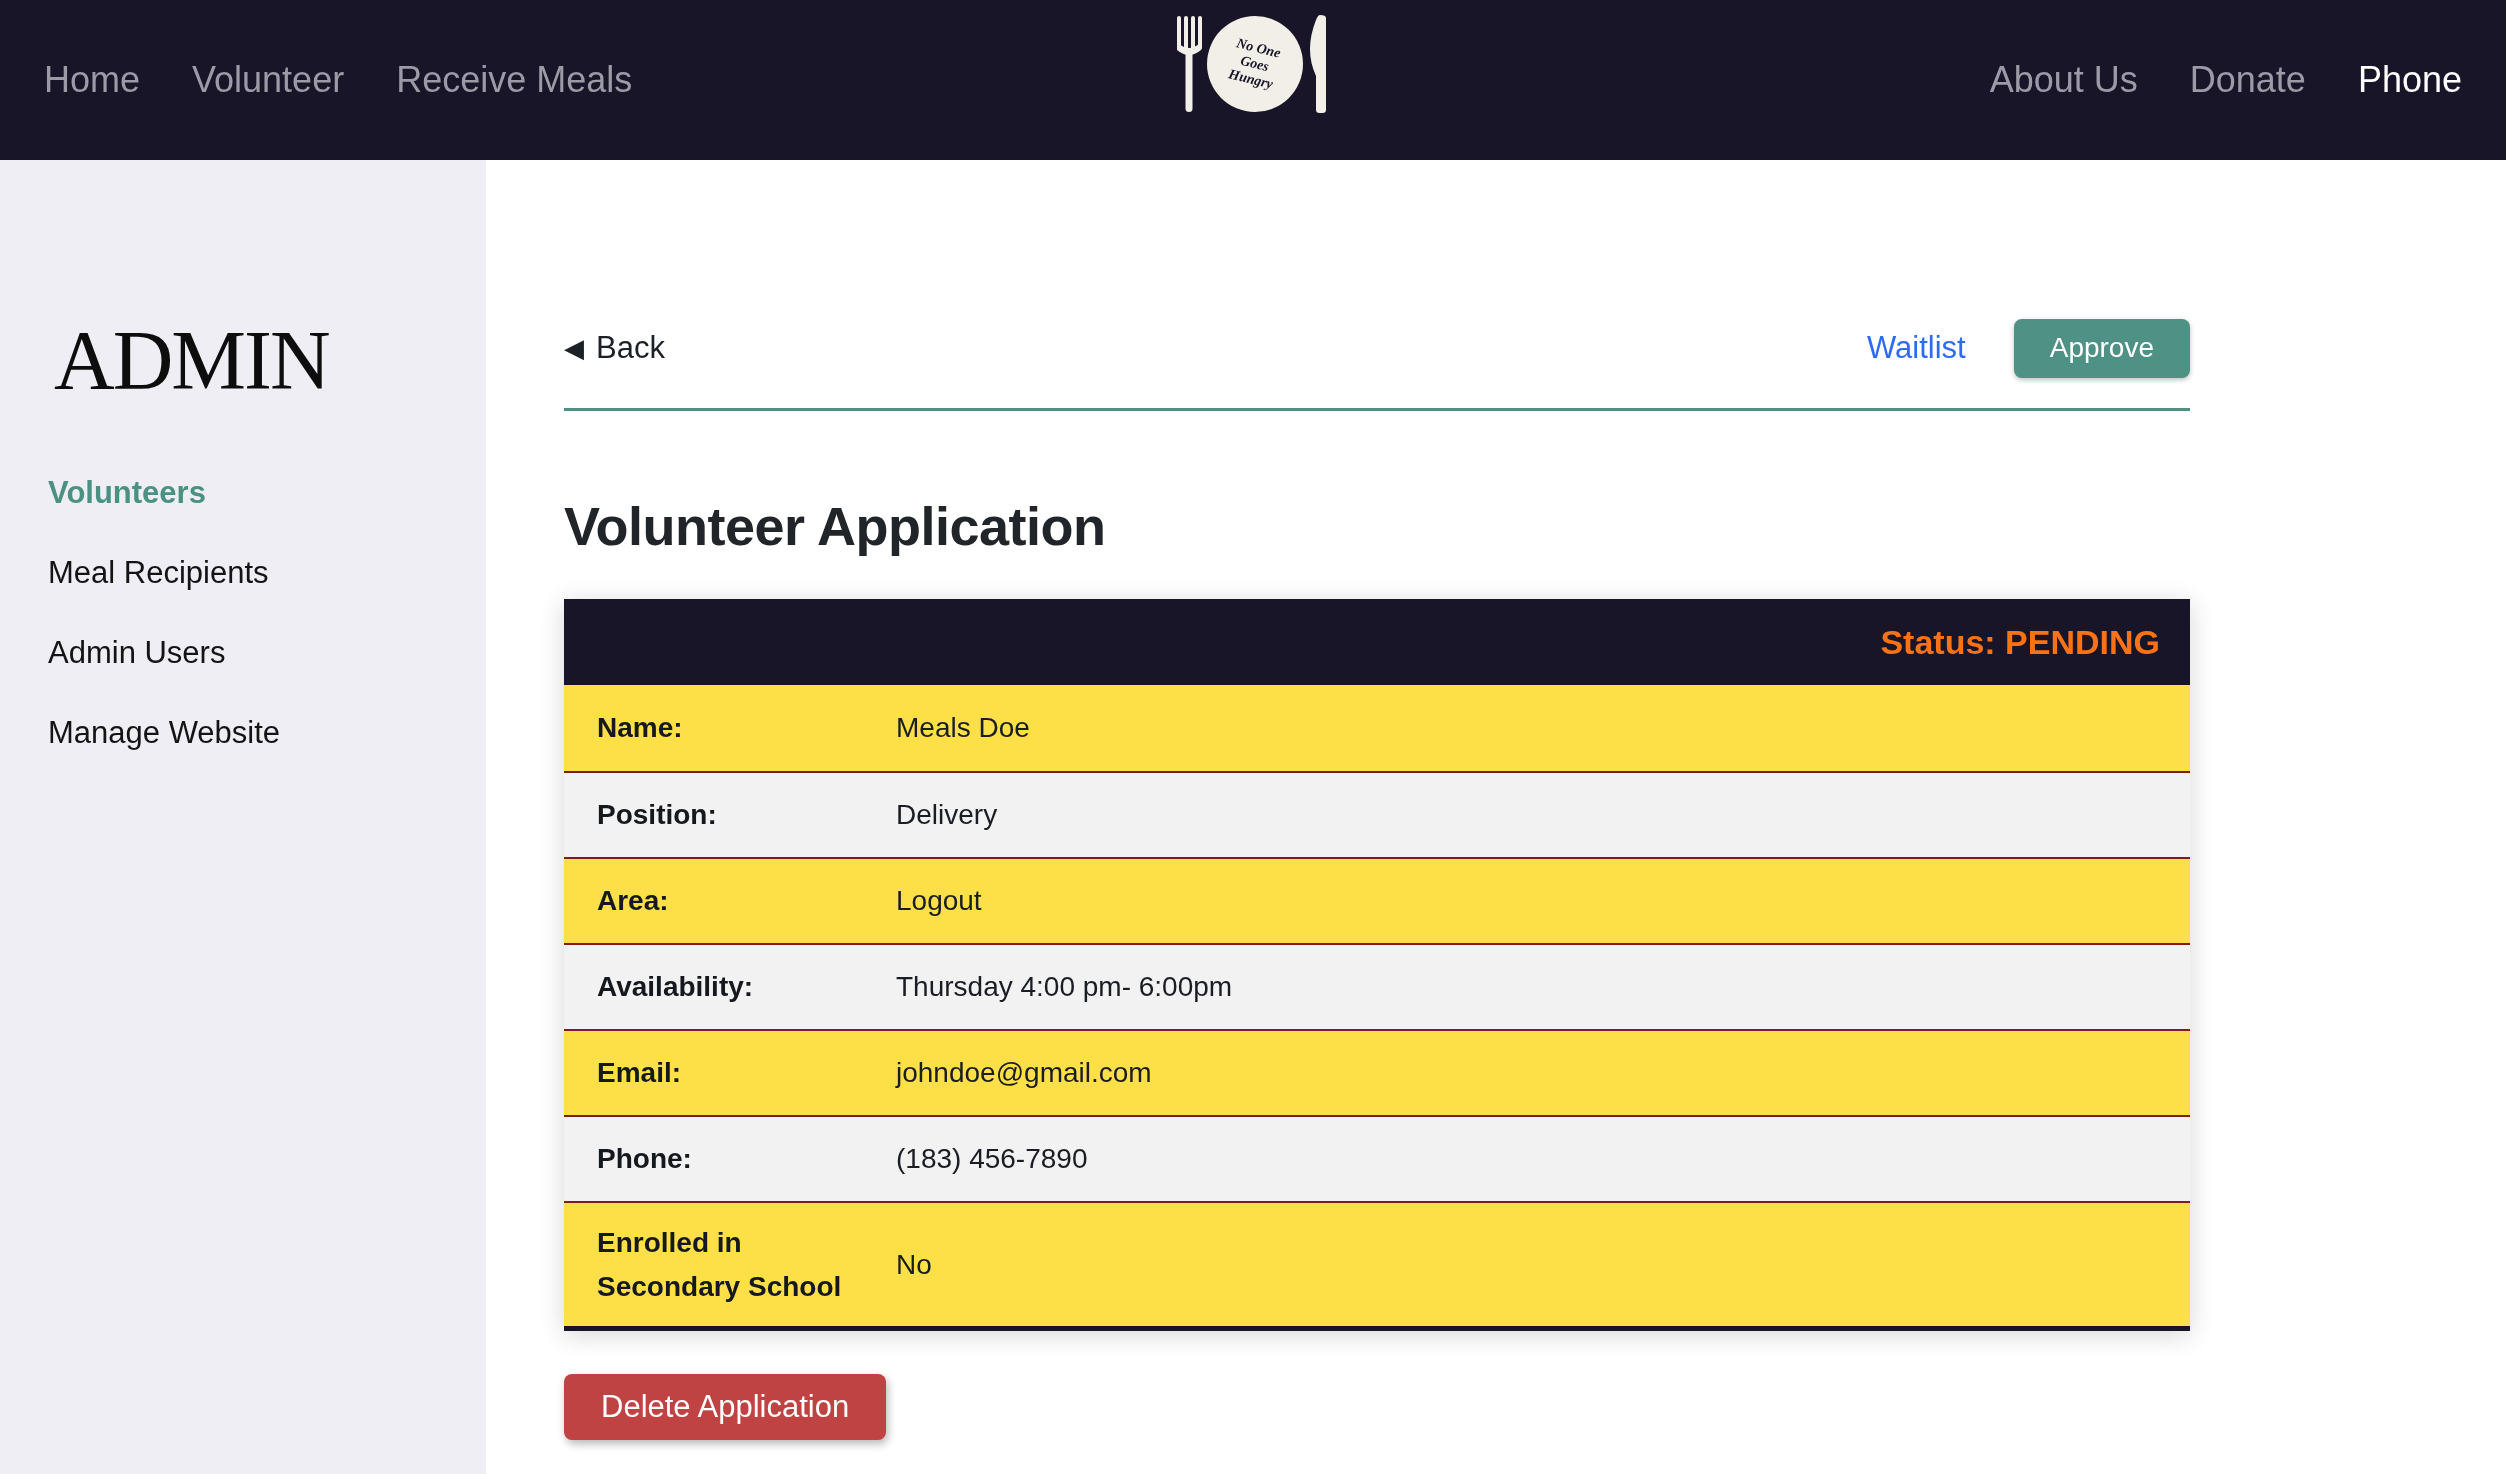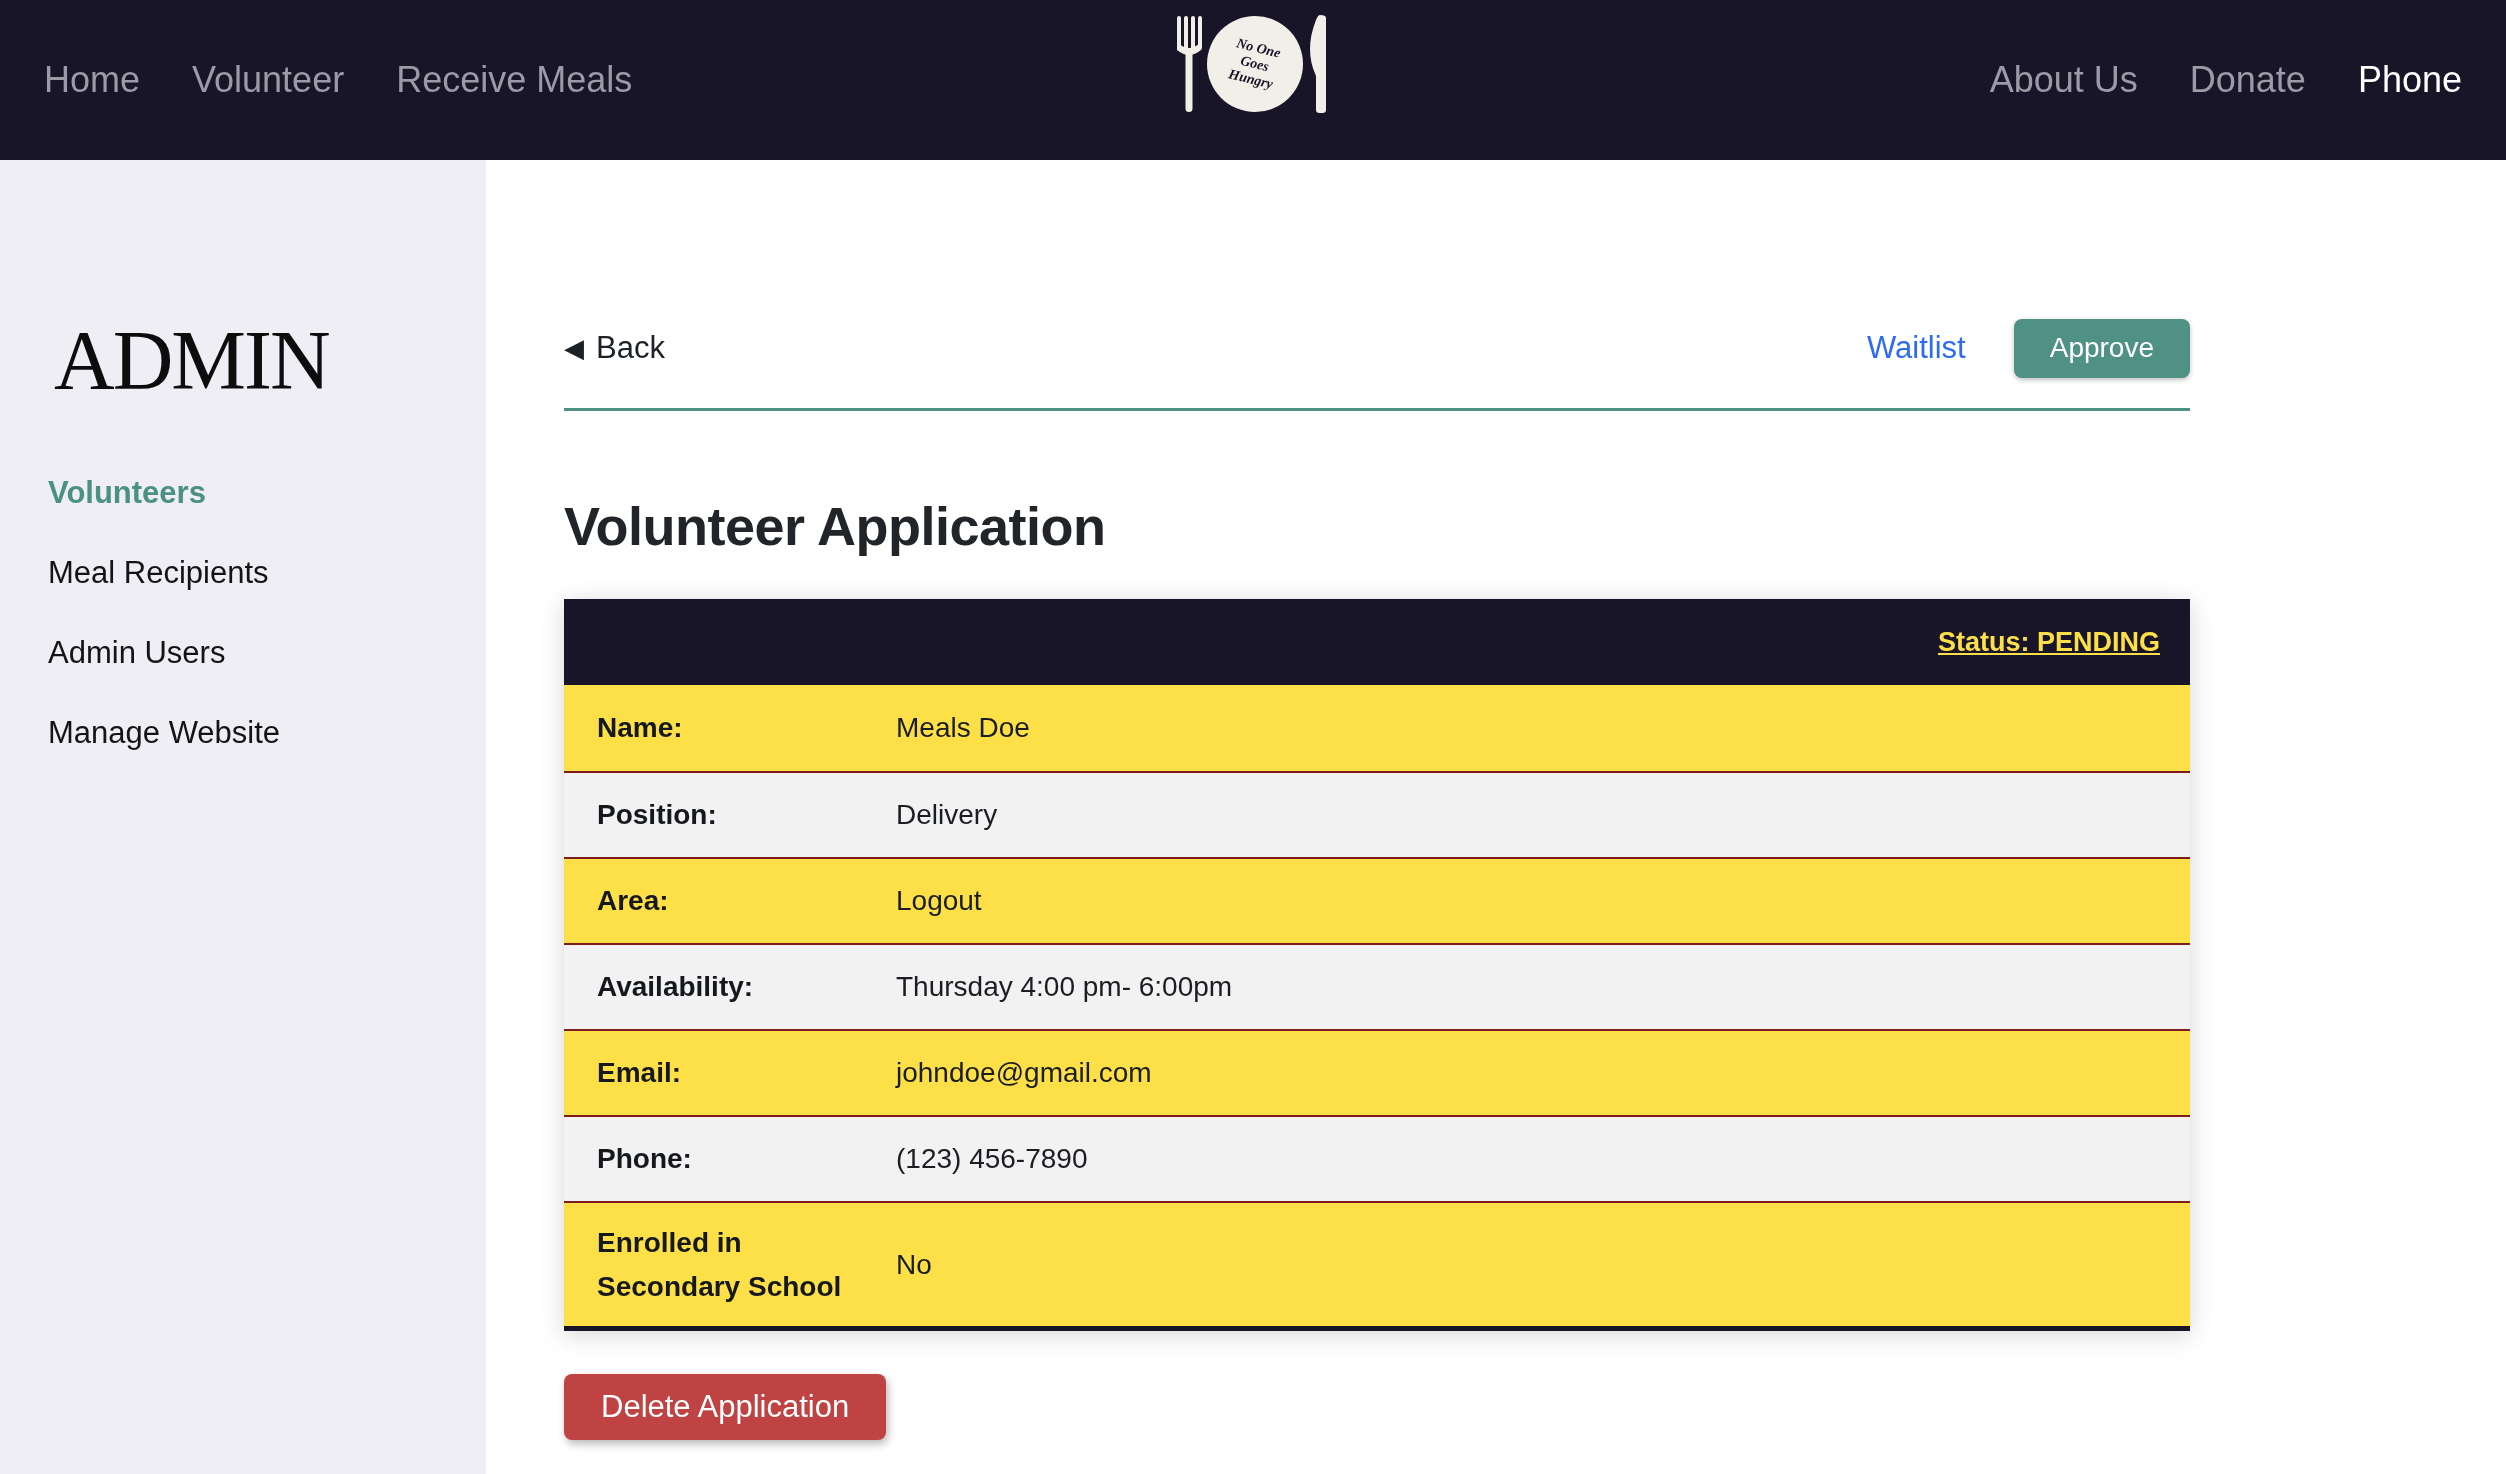--- a/index.html
+++ b/index.html
@@ -161,24 +161,23 @@
   }
   .card-header {
     height:86px;
     background:#171527;
     display:flex;
     align-items:center;
     justify-content:flex-end;
     padding-right:30px;
   }
   .status {
-    color:#fde047;
-    font-size:27px;
+    color:#f97316;
+    font-size:34px;
     font-weight:bold;
-    text-decoration:underline;
   }
   .row {
     display:flex;
     align-items:center;
     height:86px;
     background:#fde047;
   }
   .card .row:nth-child(odd) { background:#f2f2f2; }
   .row + .row { border-top:2px solid #7f1d1d; }
   .row:last-child { height:125px; }
@@ -303,21 +302,21 @@
         <div class="row">
           <div class="cell label"><span>Availability:</span></div>
           <div class="cell value">Thursday 4:00 pm- 6:00pm</div>
         </div>
         <div class="row">
           <div class="cell label"><span>Email:</span></div>
           <div class="cell value">johndoe@gmail.com</div>
         </div>
         <div class="row">
           <div class="cell label"><span>Phone:</span></div>
-          <div class="cell value">(123) 456-7890</div>
+          <div class="cell value">(183) 456-7890</div>
         </div>
         <div class="row">
           <div class="cell label"><span>Enrolled in Secondary School</span></div>
           <div class="cell value">No</div>
         </div>
       </div>
 
       <button class="delete-btn">Delete Application</button>
     </div>
   </main>

